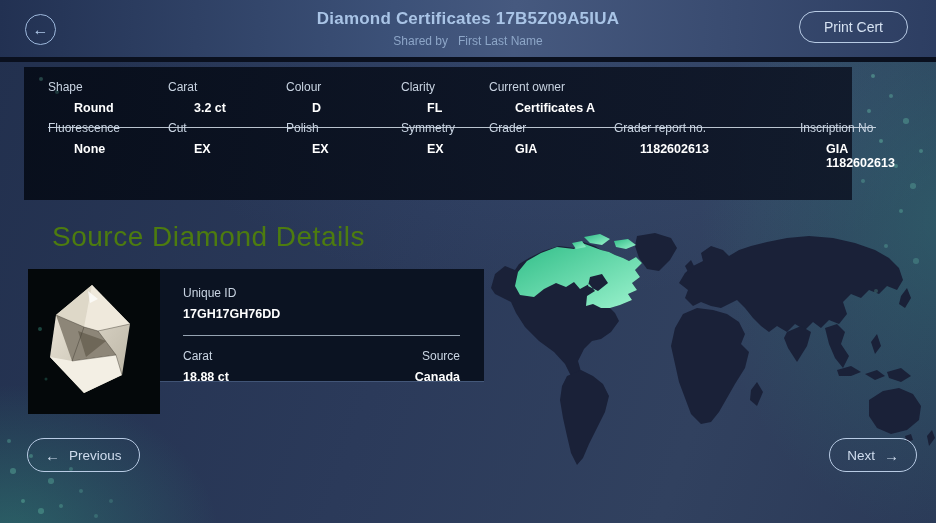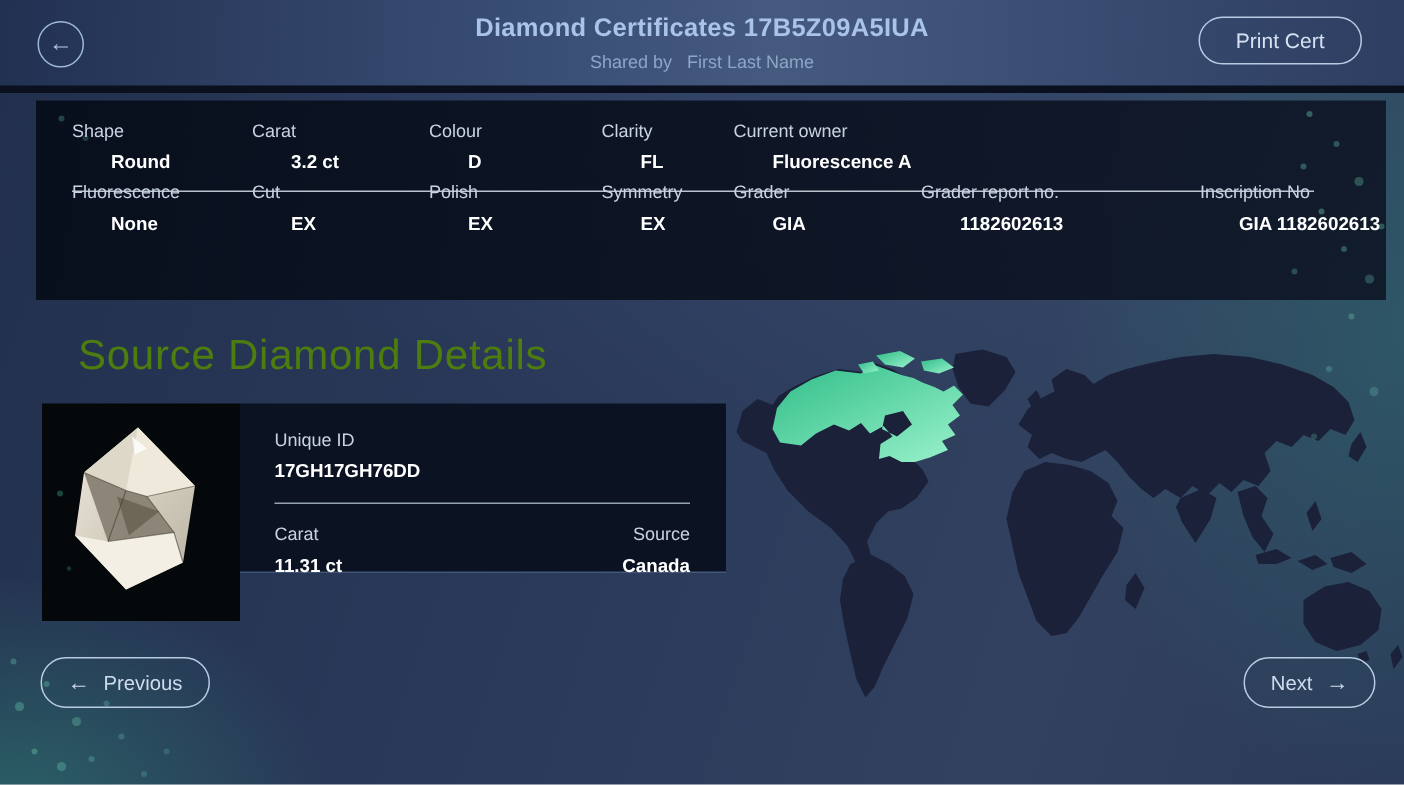--- a/index.html
+++ b/index.html
@@ -35,21 +35,21 @@
   }
   .hdr-sub .name{ margin-left:10px; }
   .print-btn{
     position:absolute; right:28px; top:11px; height:32px; padding:0 24px;
     border:1.5px solid #b8cbe4; border-radius:20px; background:transparent;
     color:#d6e2f2; font-size:14px; cursor:pointer; font-family:inherit;
   }
 
   
   .cert-panel{
-    position:absolute; left:24px; top:67px; width:900px; height:133px;
+    position:absolute; left:24px; top:67px; width:828px; height:133px;
     background:linear-gradient(100deg, rgba(6,12,24,.92), rgba(13,20,36,.88));
     text-decoration:underline;
   }
   .cell{ position:absolute; }
   .cell .lbl{ font-size:12px; color:#c9d4e2; }
   .cell .val{ font-size:12.5px; font-weight:bold; color:#ffffff; margin-top:7px;margin-left:26px; }
   .r1{ top:13px; } .r2{ top:54px; }
   .c1{ left:24px; } .c2{ left:144px; } .c3{ left:262px; } .c4{ left:377px; }
   .c5{ left:465px; } .c6{ left:590px; } .c7{ left:776px; }
   .cert-divider{
@@ -131,21 +131,21 @@
   <div class="cell r1 c3">
     <div class="lbl">Colour</div>
     <div class="val">D</div>
   </div>
   <div class="cell r1 c4">
     <div class="lbl">Clarity</div>
     <div class="val">FL</div>
   </div>
   <div class="cell r1 c5">
     <div class="lbl">Current owner</div>
-    <div class="val">Fluorescence A</div>
+    <div class="val">Certificates A</div>
   </div>
 
   <div class="cert-divider"></div>
 
   <div class="cell r2 c1">
     <div class="lbl">Fluorescence</div>
     <div class="val">None</div>
   </div>
   <div class="cell r2 c2">
     <div class="lbl">Cut</div>
@@ -252,21 +252,21 @@
     </g>
     <polygon points="60,22 70,30 62,34" fill="rgba(255,255,255,.75)"></polygon>
   </svg>
   <div class="card-body">
     <div class="card-lbl">Unique ID</div>
     <div class="card-val">17GH17GH76DD</div>
     <div class="card-divider"></div>
     <div class="card-row">
       <div>
         <div class="card-lbl">Carat</div>
-        <div class="card-val">11.31 ct</div>
+        <div class="card-val">18.88 ct</div>
       </div>
       <div class="card-col-right">
         <div class="card-lbl">Source</div>
         <div class="card-val">Canada</div>
       </div>
     </div>
   </div>
 </div>
 
 <button class="pager-btn prev-btn">

